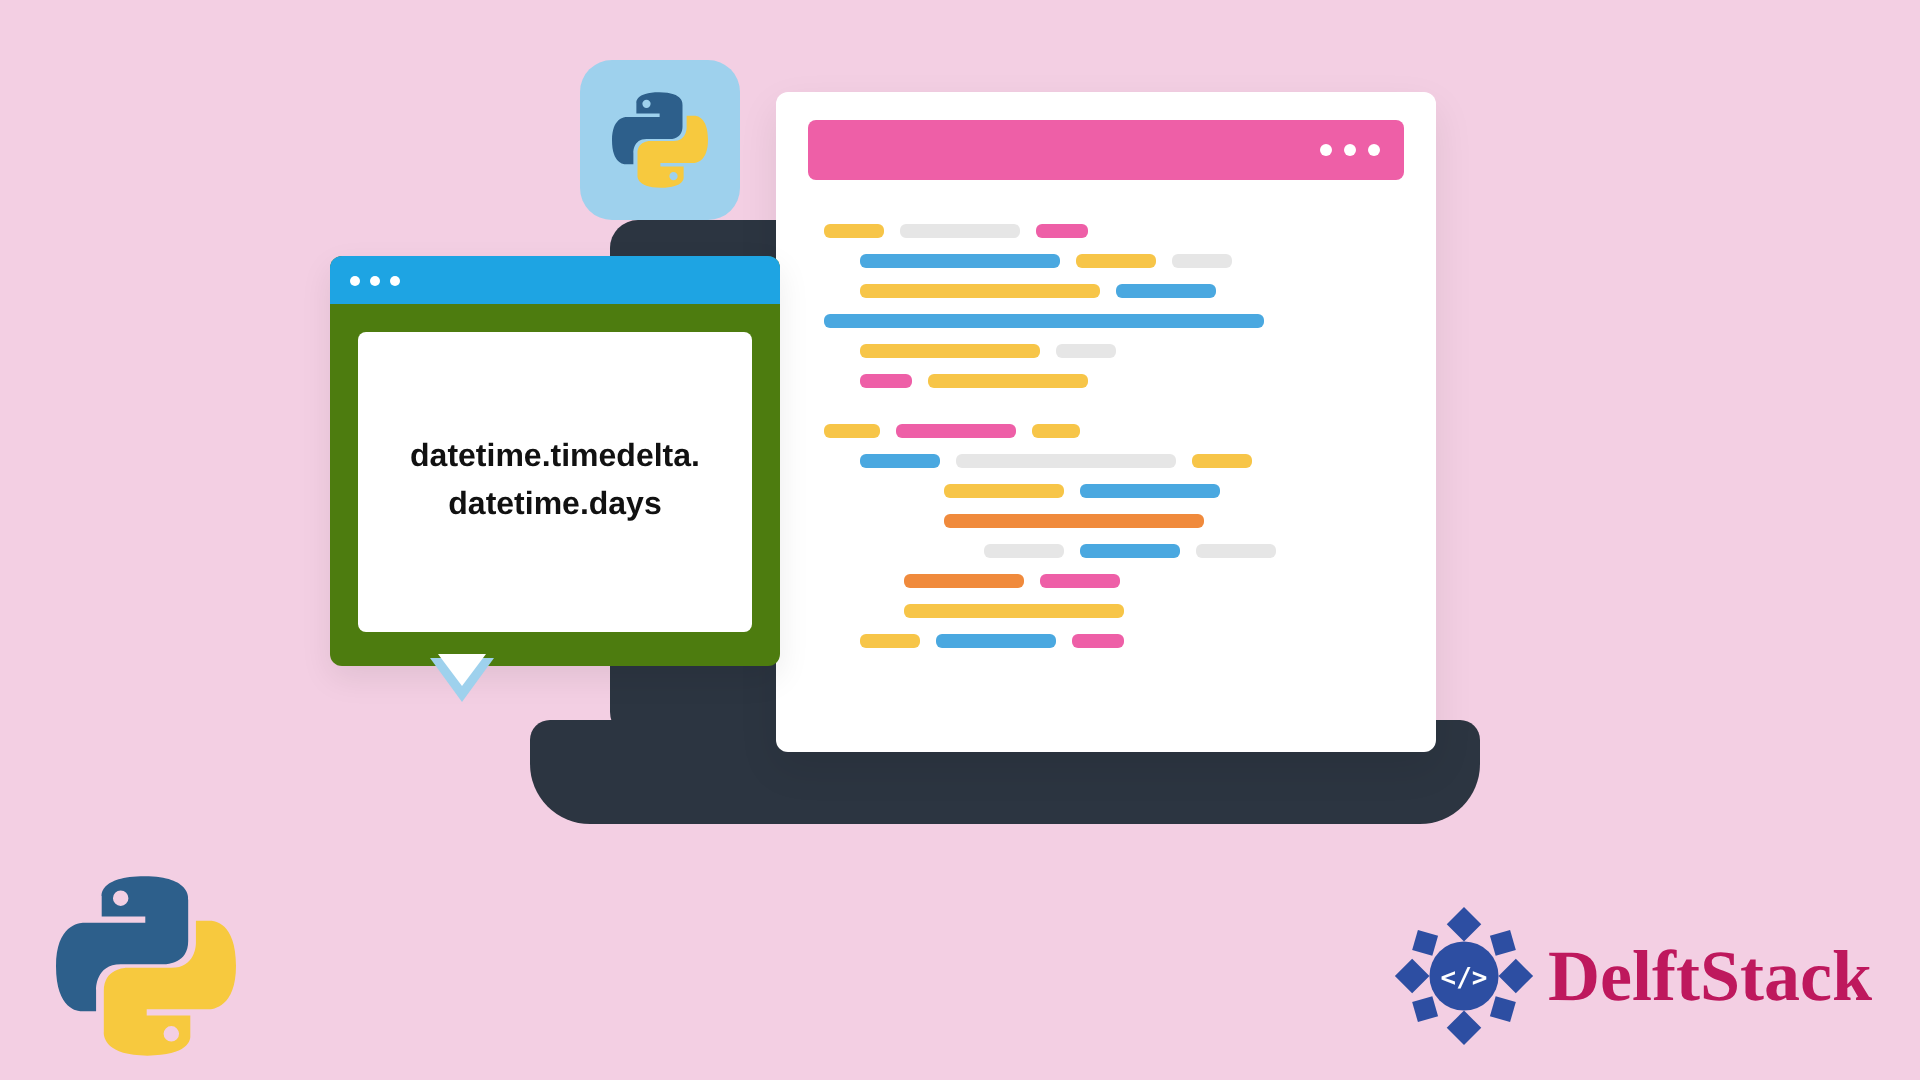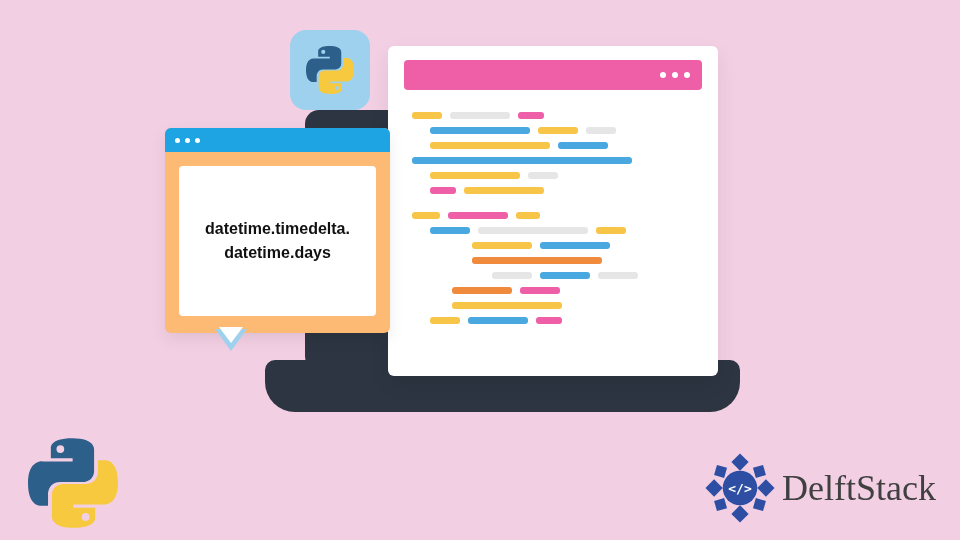--- a/index.html
+++ b/index.html
@@ -109,21 +109,21 @@
     justify-content:center;
   }
 
   
   .tooltip-window{
     position:absolute;
     left:165px;
     top:128px;
     width:225px;
     height:205px;
-    background:#fdba74;
+    background:#4d7c0f;
     border-radius:6px;
     box-shadow: 0 6px 16px rgba(0,0,0,0.08);
   }
   .tooltip-header{
     height:24px;
     background:#1ea4e3;
     border-radius:6px 6px 0 0;
     display:flex;
     align-items:center;
     padding-left:10px;
@@ -178,22 +178,22 @@
     position:absolute;
     right:24px;
     bottom:16px;
     display:flex;
     align-items:center;
     gap:6px;
   }
   .brand-text{
     font-family: Georgia, 'Times New Roman', serif;
     font-size:36px;
-    color:#404040;
-    font-weight:400;
+    color:#be185d;
+    font-weight:700;
   }
   .brand-mark{
     width:72px;height:72px;
     position:relative;
   }
 
   
 </style>
 </head>
 <body>

